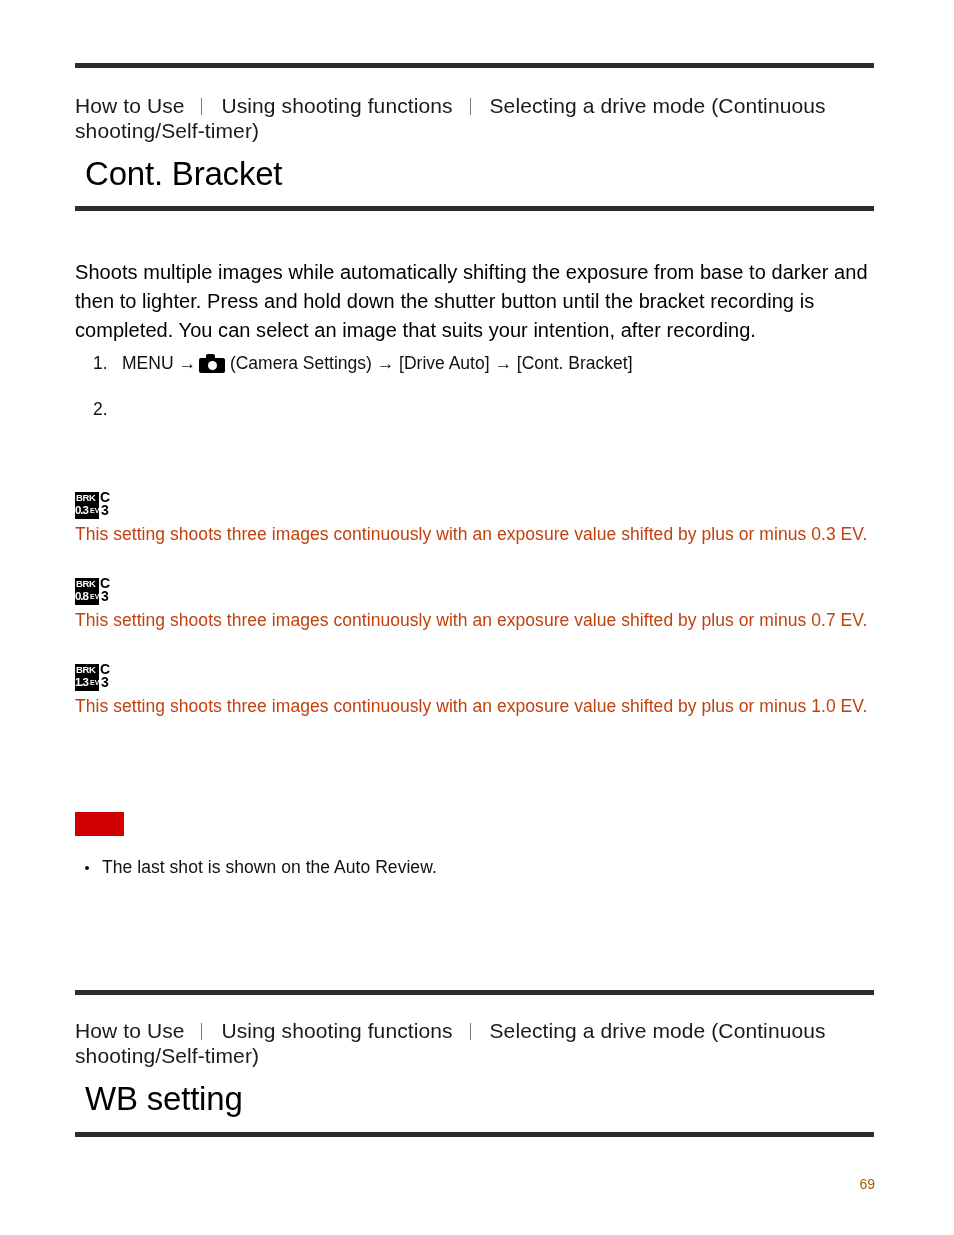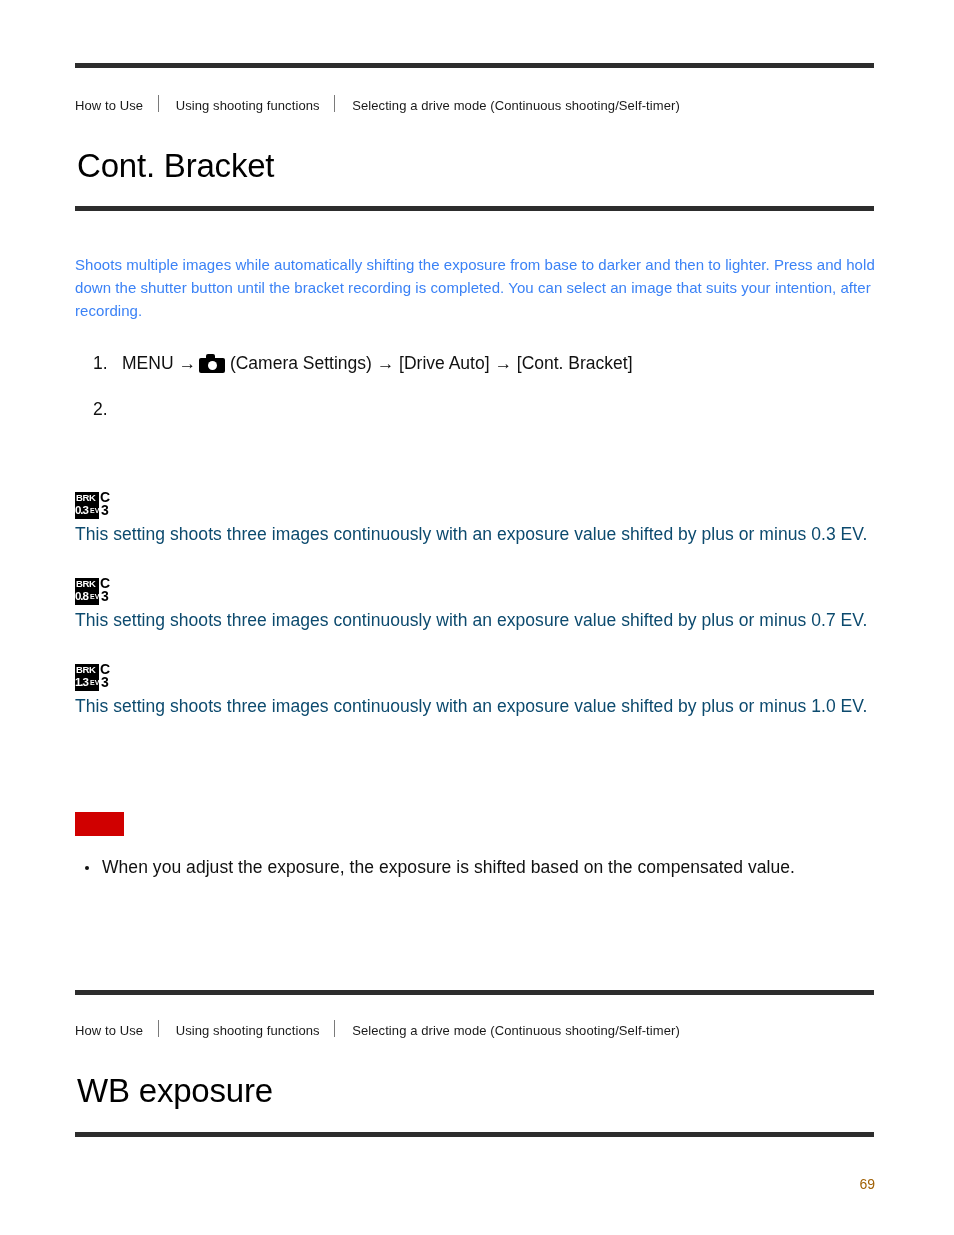--- a/index.html
+++ b/index.html
@@ -35,21 +35,21 @@
   .rule-1 { top: 63px; }
   .rule-2 { top: 206px; }
   .rule-3 { top: 990px; }
   .rule-4 { top: 1132px; }
 
   
   .breadcrumb {
     position: absolute;
     left: 75px;
     width: 800px;
-    font-size: 13px;
+    font-size: 21px;
     line-height: 25px;
     color: #1a1a1a;
     letter-spacing: 0.1px;
   }
   .bc-1 { top: 93px; }
   .bc-2 { top: 1018px; }
   .bc-sep {
     display: inline-block;
     width: 1px;
     height: 17px;
@@ -58,36 +58,36 @@
     margin: 0 13px 0 11px;
   }
 
   
   .doc-title {
     position: absolute;
     left: 75px;
     font-size: 33px;
     font-weight: normal;
     color: #000;
-    margin: 2px;
+    margin: 10px;
     line-height: 38px;
     letter-spacing: -0.2px;
   }
   .title-1 { top: 145px; }
   .title-2 { top: 1070px; }
 
   
   .intro {
     position: absolute;
     left: 75px;
     top: 238px;
     width: 800px;
-    font-size: 15px;
-    line-height: 23px;
-    color: #3b82f6;
+    font-size: 20px;
+    line-height: 29px;
+    color: #000000;
     letter-spacing: 0.05px;
   }
 
   
   .steps {
     position: absolute;
     left: 75px;
     top: 350px;
     width: 810px;
     margin: 0;
@@ -141,21 +141,21 @@
   .modes {
     position: absolute;
     left: 75px;
     top: 492px;
     width: 810px;
   }
   .mode-block { margin-bottom: 29px; }
   .mode-desc {
     font-size: 17.5px;
     line-height: 29px;
-    color: #0c4a6e;
+    color: #c2410c;
     margin: 3px 0 0 0;
     width: 800px;
     letter-spacing: 0.05px;
   }
 
   
   .brk-icon {
     position: relative;
     width: 42px;
     height: 25px;
@@ -326,33 +326,33 @@
         <span class="count">3</span>
       </div>
       <p class="mode-desc">This setting shoots three images continuously with an exposure value shifted by plus or minus 1.0 EV.</p>
     </div>
 
   </div>
 
   <div class="note-block">
     <div class="note-badge"></div>
     <ul class="note-list">
-      <li>When you adjust the exposure, the exposure is shifted based on the compensated value.</li>
+      <li>The last shot is shown on the Auto Review.</li>
     </ul>
   </div>
 
   <div class="rule rule-3"></div>
 
   <div class="breadcrumb bc-2">
     <span>How to Use</span>
     <span class="bc-sep"></span>
     <span>Using shooting functions</span>
     <span class="bc-sep"></span>
     <span>Selecting a drive mode (Continuous shooting/Self-timer)</span>
   </div>
 
-  <h1 class="doc-title title-2">WB exposure</h1>
+  <h1 class="doc-title title-2">WB setting</h1>
 
   <div class="rule rule-4"></div>
 
   <div class="page-num">69</div>
 
 </div>
 
 </body></html>

